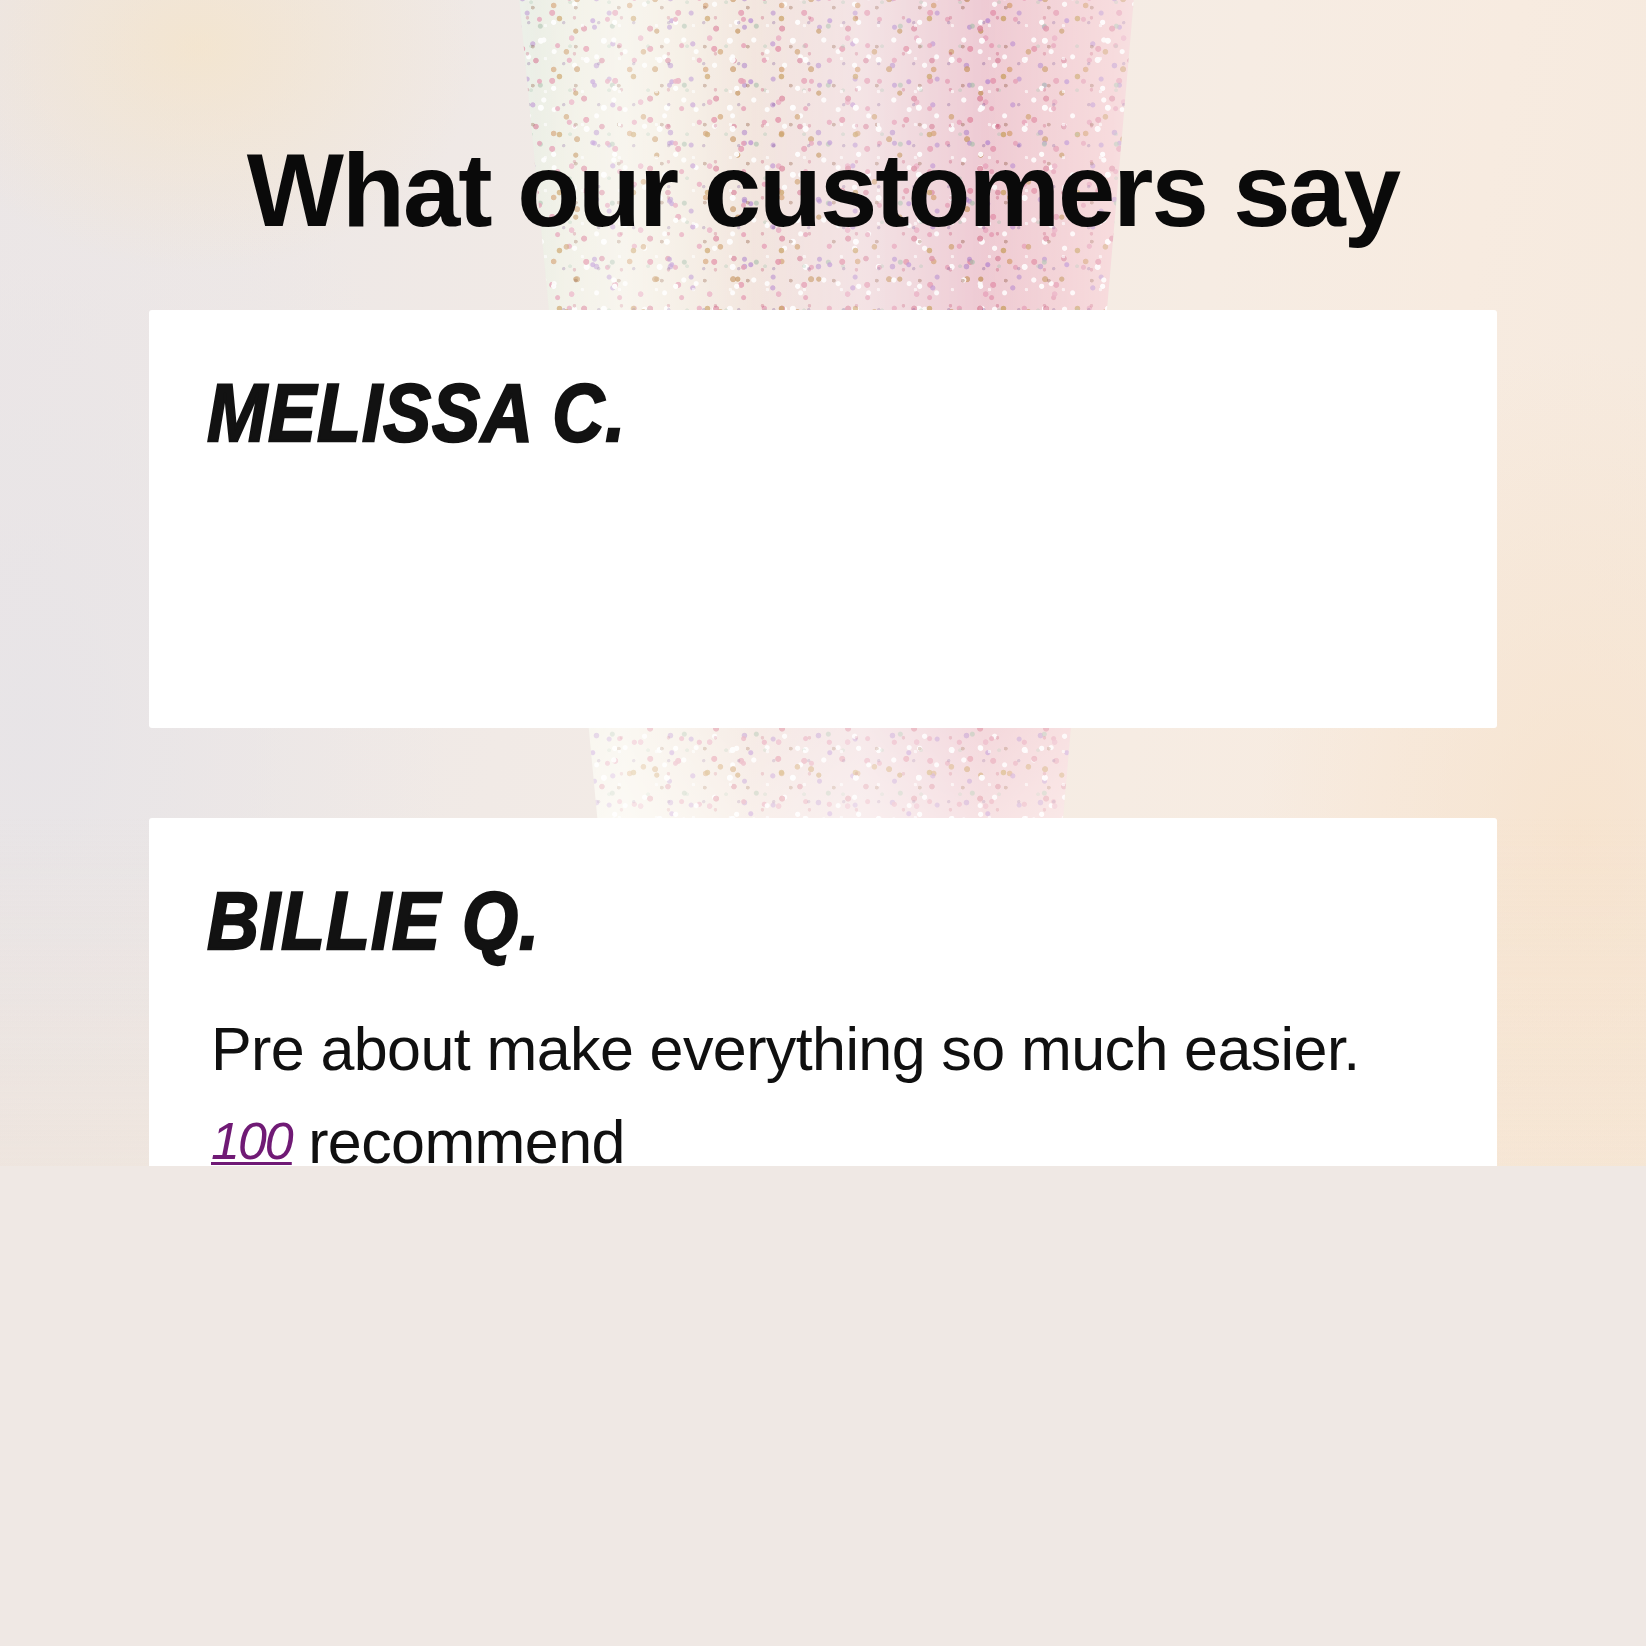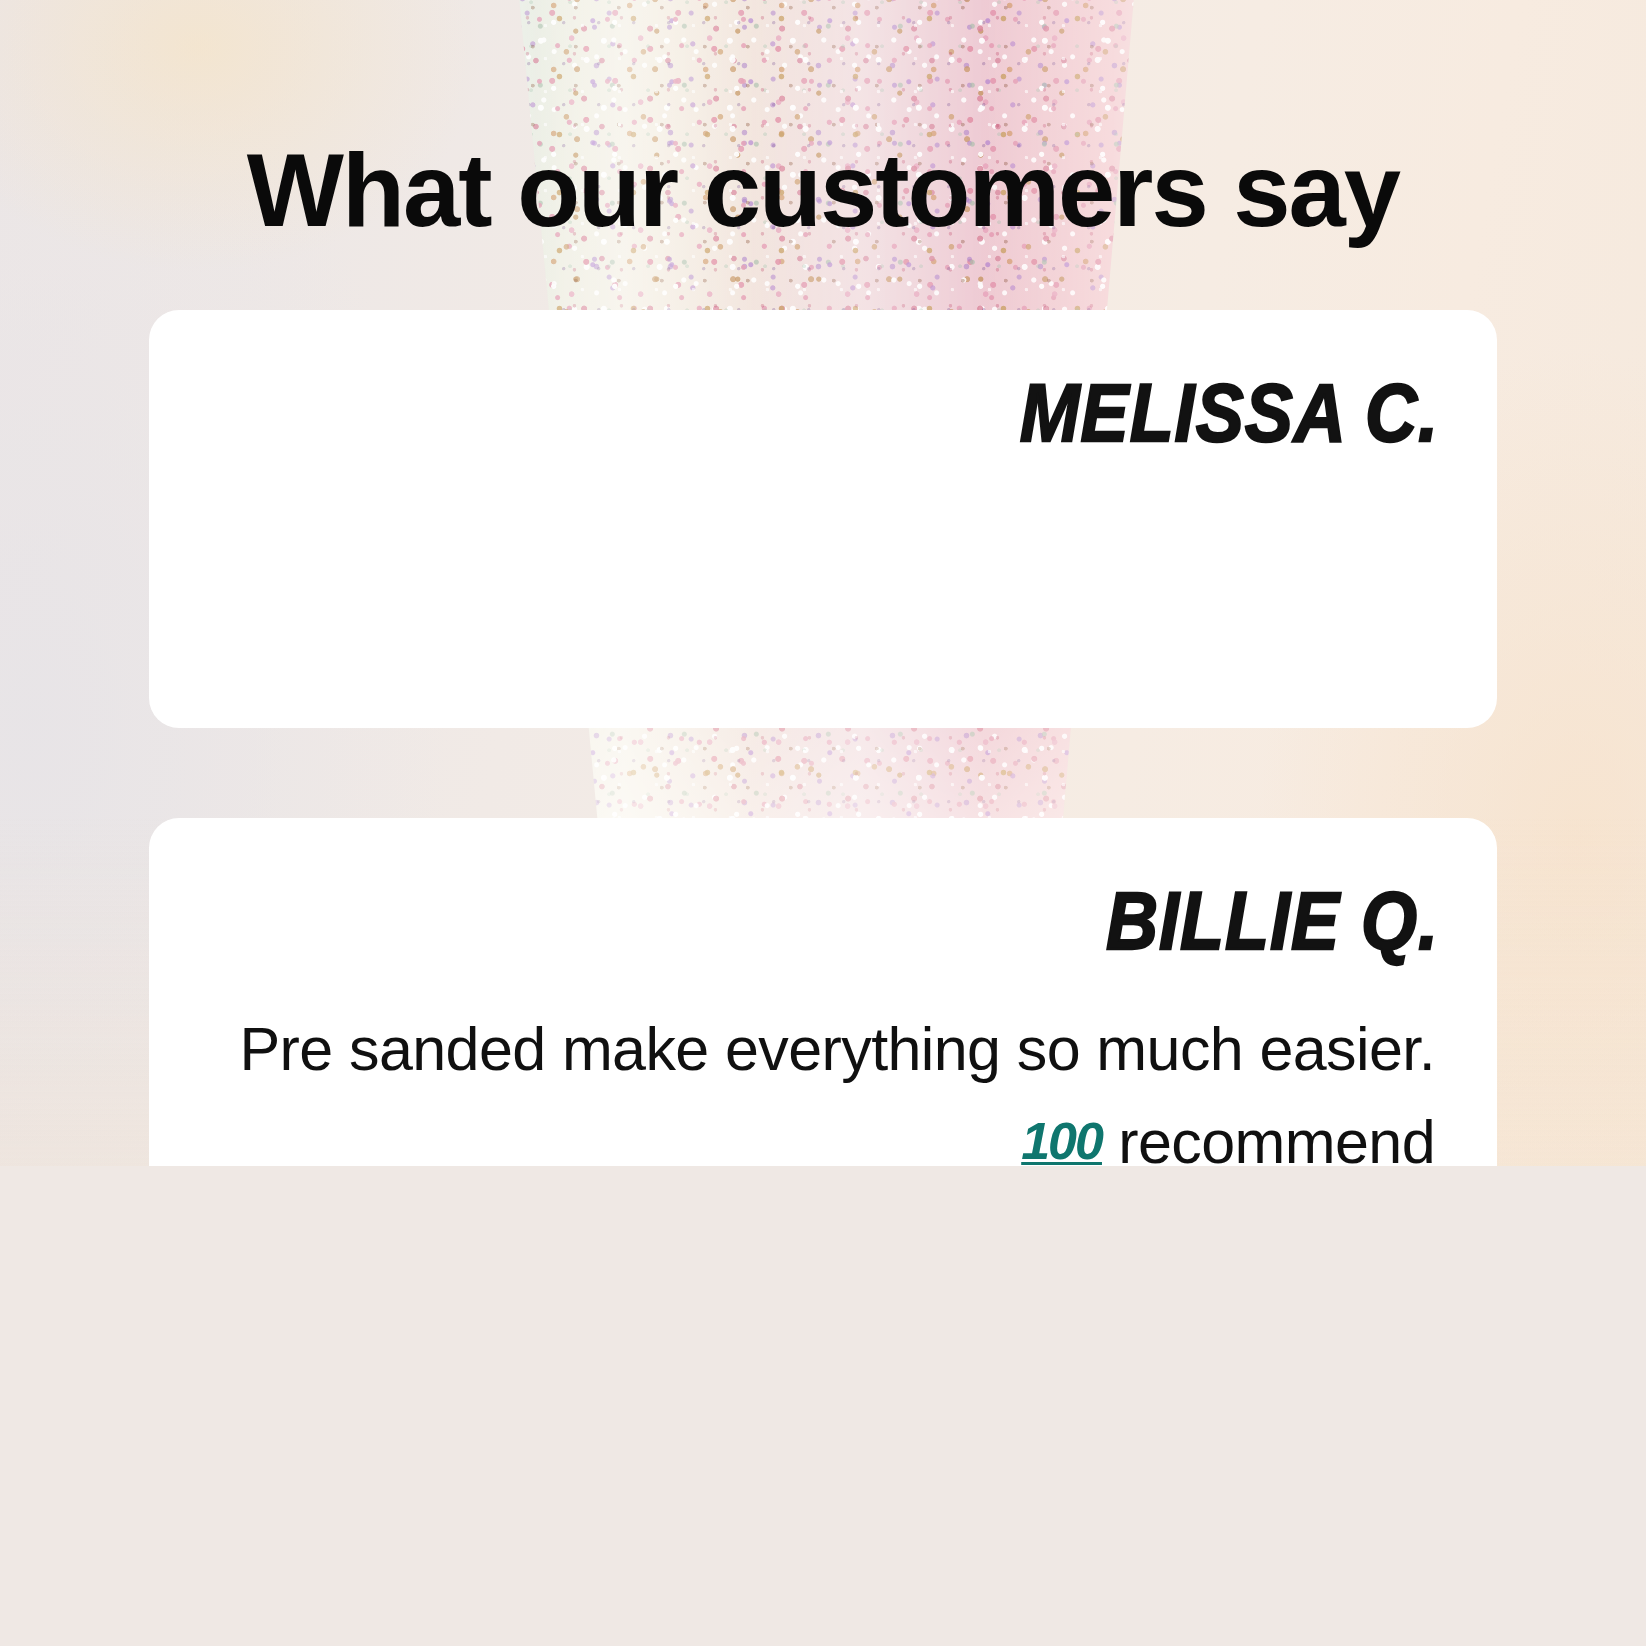--- a/index.html
+++ b/index.html
@@ -171,23 +171,23 @@
     width:100%;
     margin-top:56px;
     display:flex; flex-direction:column;
     align-items:center;
     gap:90px;
   }
 
   .card {
     width:1348px;
     background:#ffffff;
-    border-radius:30px;
+    border-radius:3px;
     padding:40px 58px 52px;
-    text-align:right;
+    text-align:left;
   }
   .card:first-child { min-height:418px; }
   .card:last-child  { min-height:452px; }
 
   .reviewer {
     font-family:"Liberation Sans", sans-serif;
     font-weight:700;
     font-style:italic;
     font-size:72px;
     line-height:1.1;
@@ -205,22 +205,22 @@
     font-weight:400;
     font-size:61px;
     line-height:1.52;
     letter-spacing:-0.6px;
     color:#101010;
     padding:0 10px;
   }
   .card:last-child .quote { padding:0 4px; }
 
   .emoji-100 {
-    color:#0f766e;
-    font-weight:700;
+    color:#701a75;
+    font-weight:400;
     font-style:italic;
     font-size:52px;
     letter-spacing:-2px;
     position:relative;
     display:inline-block;
     transform:translateY(-4px);
     text-decoration:underline;
     text-decoration-thickness:3px;
     text-underline-offset:3px;
   }
@@ -251,21 +251,21 @@
 
     <div class="cards">
 
       <div class="card">
         <div class="reviewer">MELISSA C.</div>
       </div>
 
       <div class="card">
         <div class="reviewer">BILLIE Q.</div>
         <div class="quote">
-          <span>Pre sanded make everything so much easier.</span>
+          <span>Pre about make everything so much easier.</span>
           <span class="emoji-100">100</span>
           <span>recommend</span>
         </div>
       </div>
 
     </div>
   </div>
 </div>
 
 </body></html>

